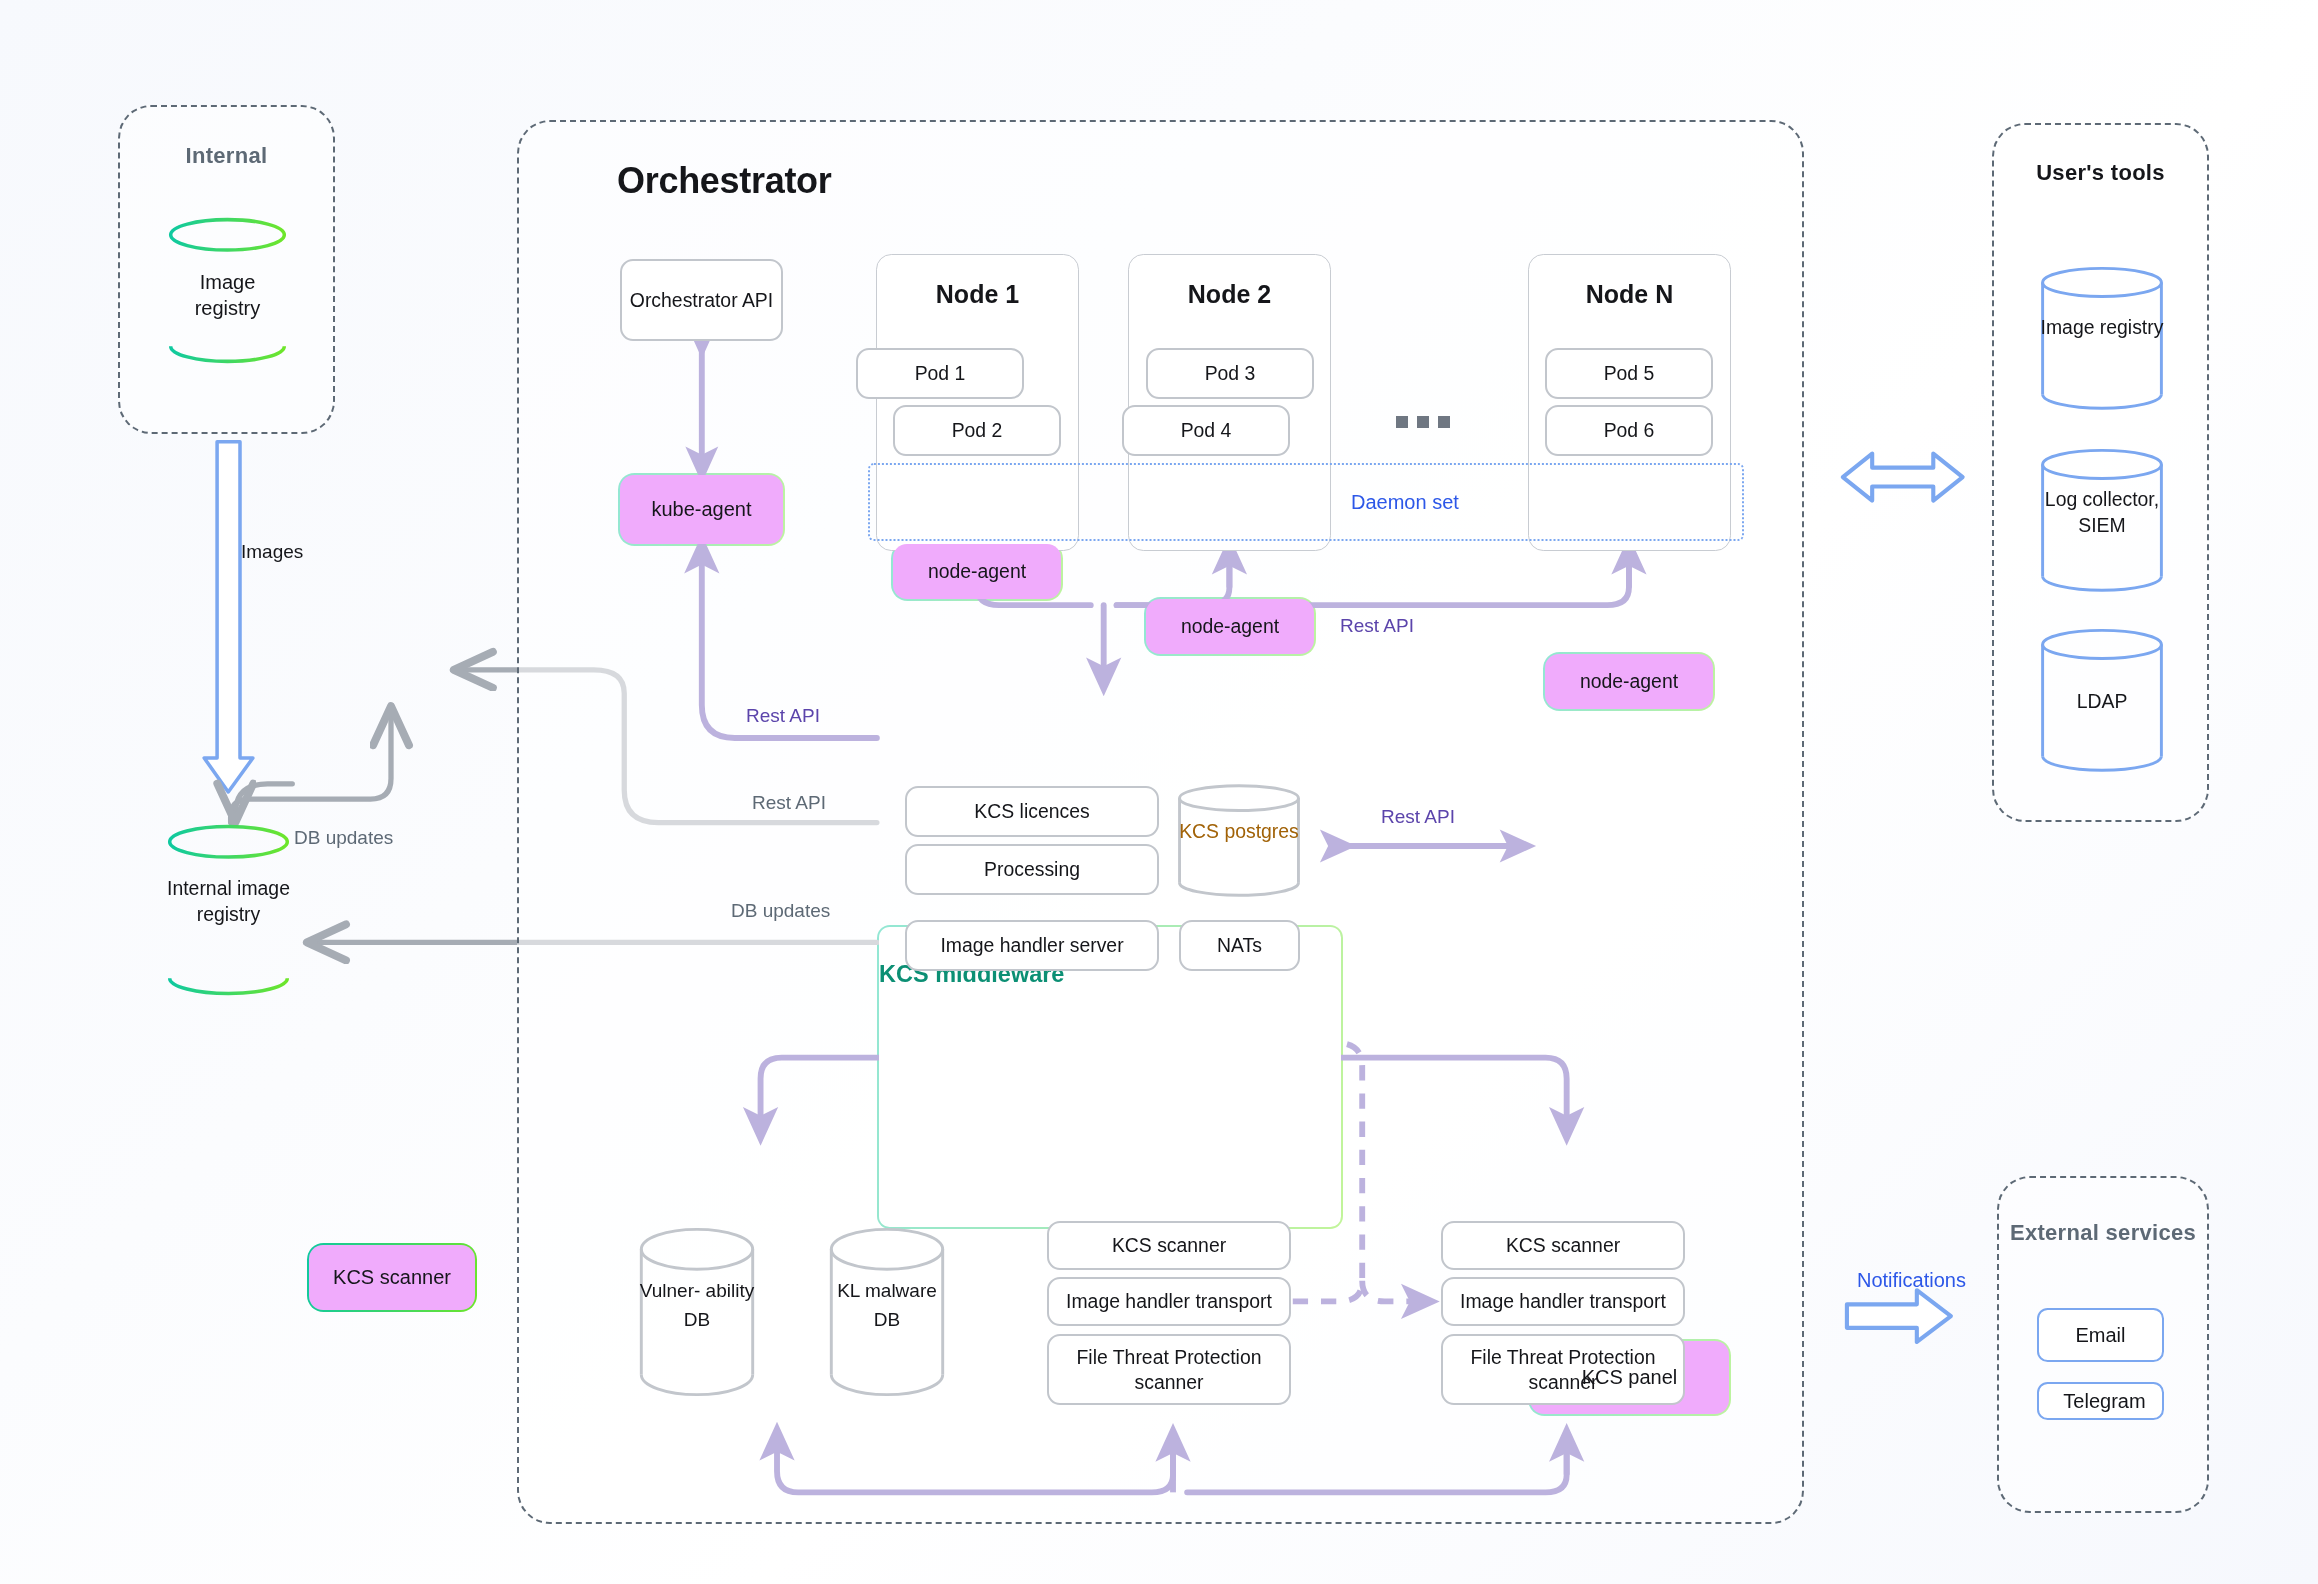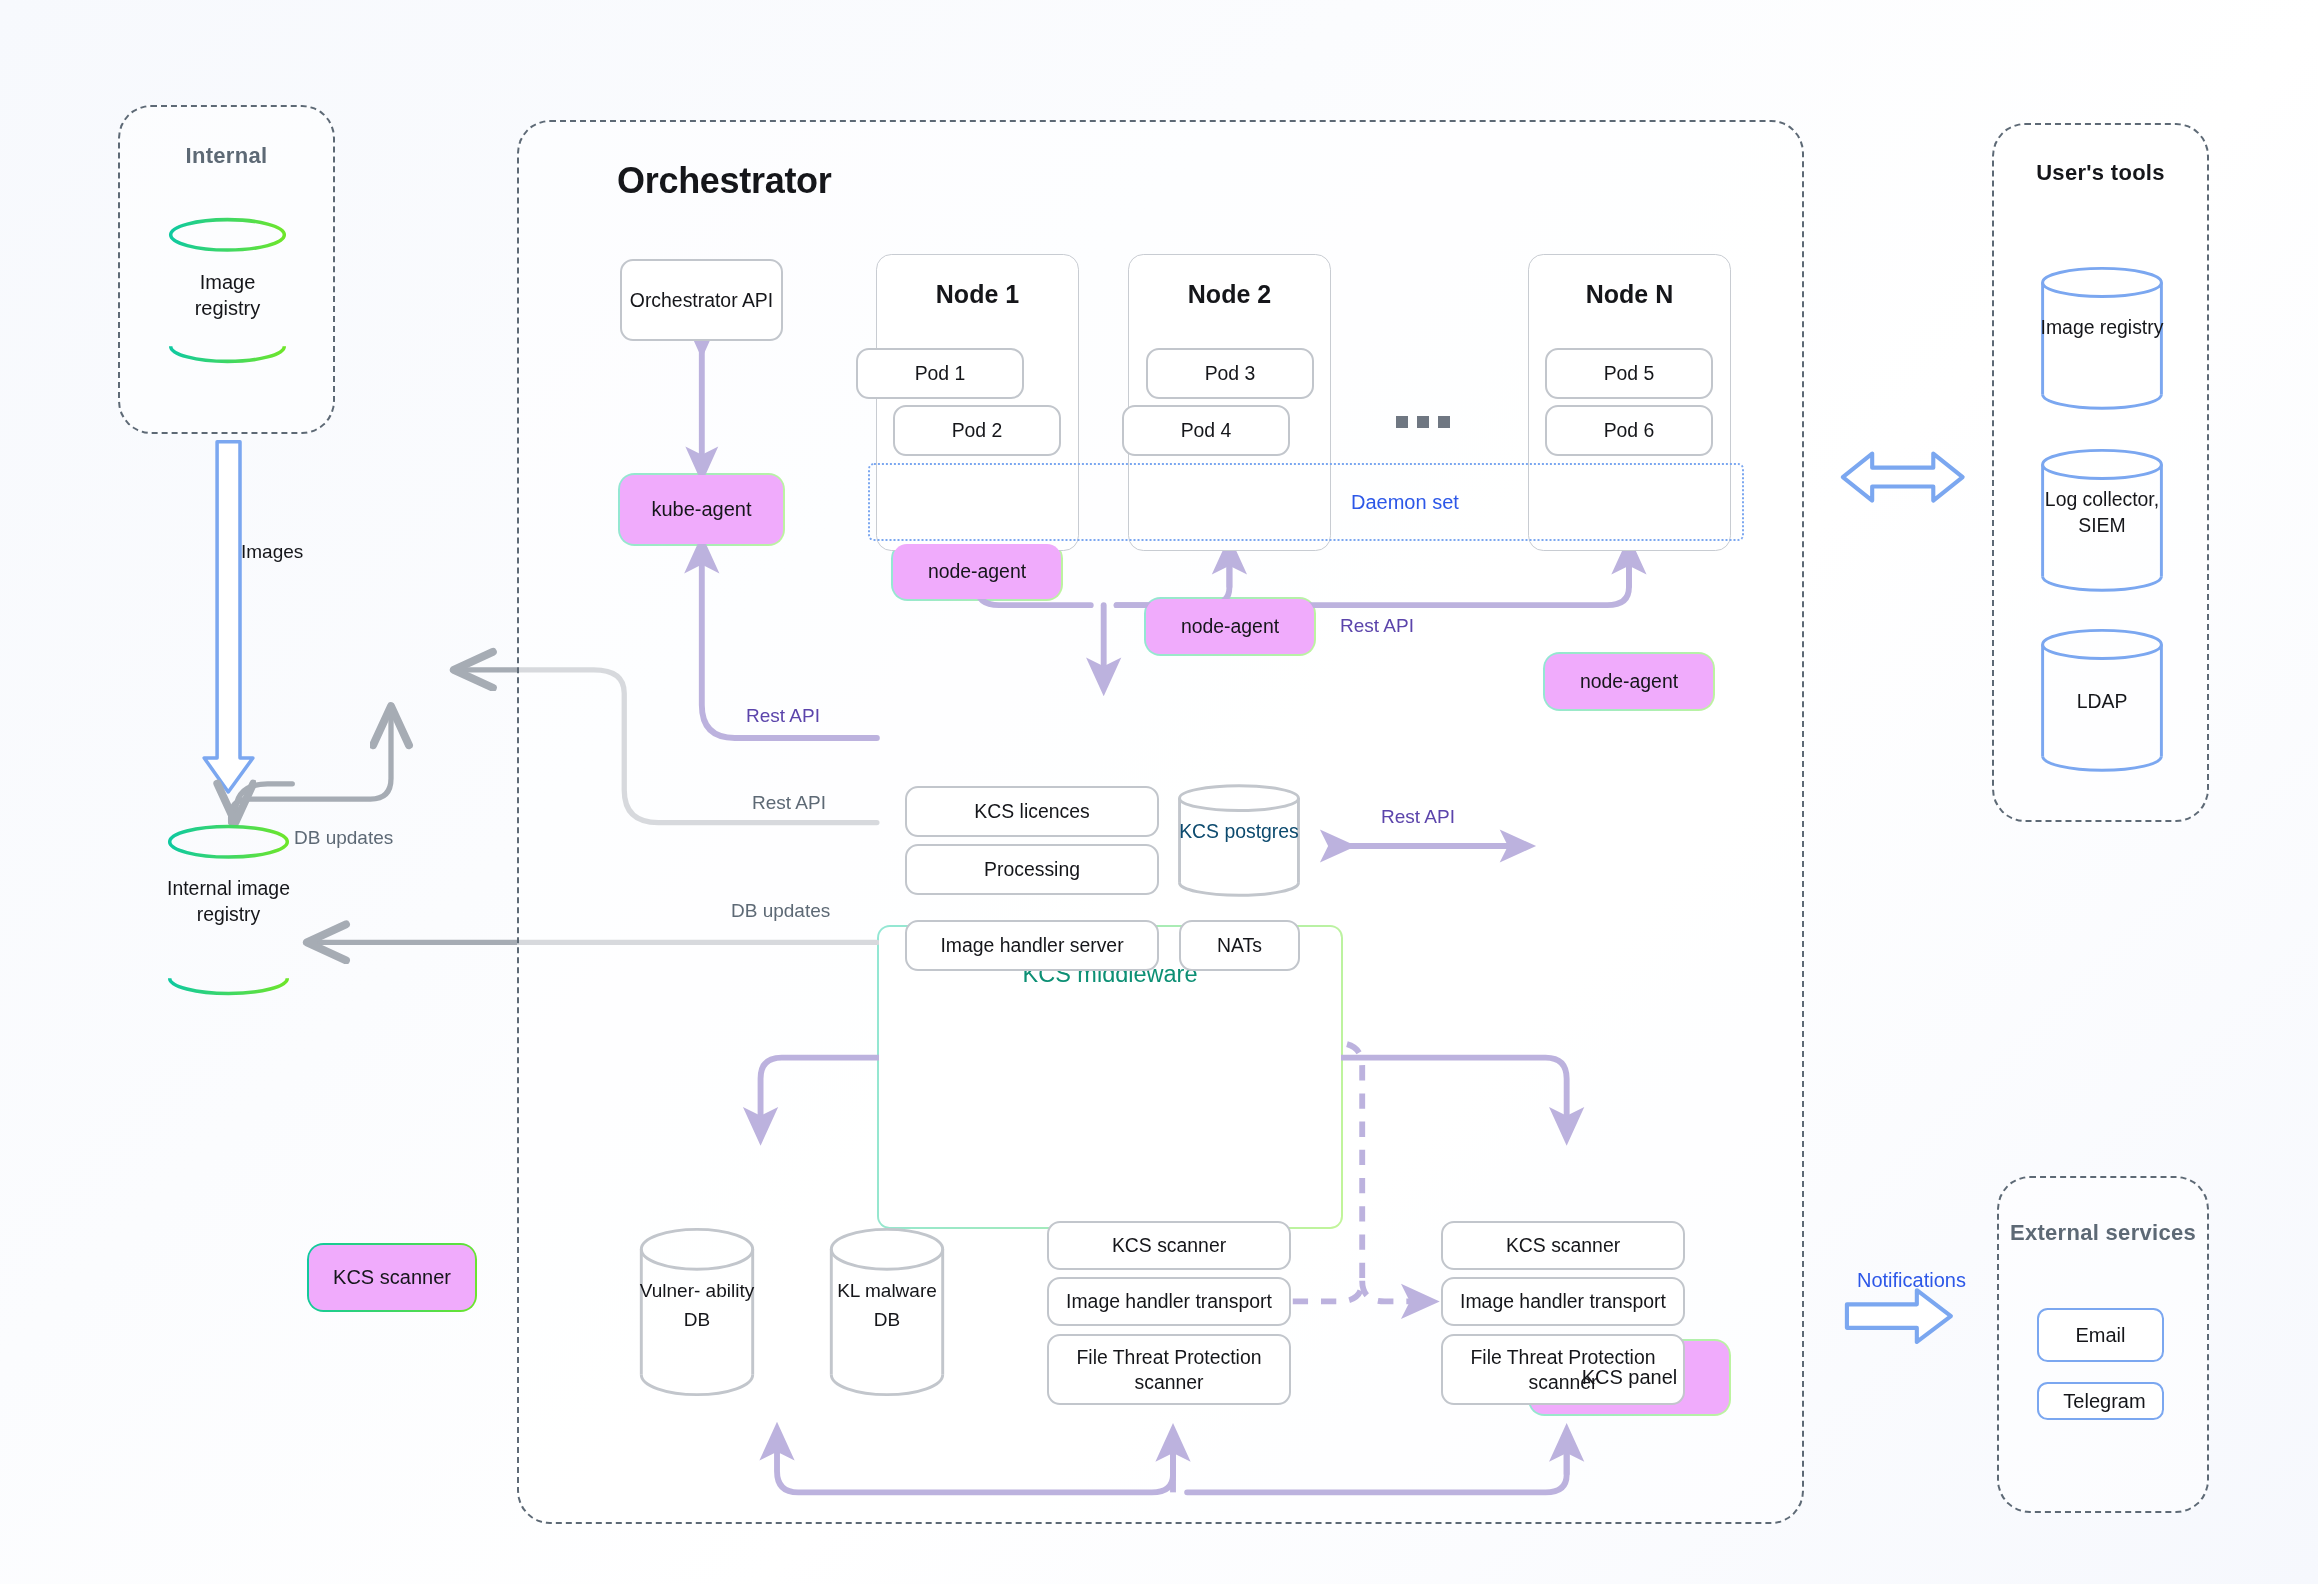--- a/index.html
+++ b/index.html
@@ -55,22 +55,22 @@
 
   .gradpanel{
     border-radius:10.6px;background:#fff;position:relative;
   }
   .gradpanel::before{
     content:"";position:absolute;inset:-2.4px;border-radius:13px;
     background:linear-gradient(100deg,#0fc9a0 0%,#3ad164 50%,#77e81f 100%);
     z-index:-1;
   }
   .panel-title{
-    position:absolute;left:0;right:0;text-align:center;
-    color:#0c8f74;font-size:23.5px;font-weight:normal;
+    position:absolute;left:0;right:0;text-align:left;
+    color:#0c8f74;font-size:23.5px;font-weight:bold;
   }
 
   
   .bluebox{
     border:2.4px solid #7ba7f0;border-radius:10.6px;background:#fff;
     display:flex;align-items:center;justify-content:center;
     color:#15161a;font-size:20px;
   }
 
   
@@ -254,21 +254,21 @@
   </div>
 
   <div class="abs" style="left:1176px;top:784px;width:126px;height:113px;">
     <svg width="126" height="113" viewBox="0 0 214 192">
       <path d="M6,24 L6,168" stroke="#c2c6cc" stroke-width="5" fill="none"></path>
       <path d="M208,24 L208,168" stroke="#c2c6cc" stroke-width="5" fill="none"></path>
       <ellipse cx="107" cy="24" rx="101" ry="21" fill="none" stroke="#c2c6cc" stroke-width="5"></ellipse>
       <path d="M6,168 A101,21 0 0 0 208,168" fill="none" stroke="#c2c6cc" stroke-width="5"></path>
     </svg>
     <div class="abs" style="left:0;top:35px;width:126px;text-align:center;font-size:19.4px;
-         line-height:1.3;color:#0c4a6e;">KCS postgres</div>
+         line-height:1.3;color:#a16207;">KCS postgres</div>
   </div>
 
   <div class="abs gradbox" style="left:1530px;top:807px;width:199px;height:73px;">
     <span>KCS panel</span>
   </div>
 
   <div class="abs gradbox" style="left:309px;top:638px;width:166px;height:65px;">
     <span>KCS scanner</span>
   </div>
 

